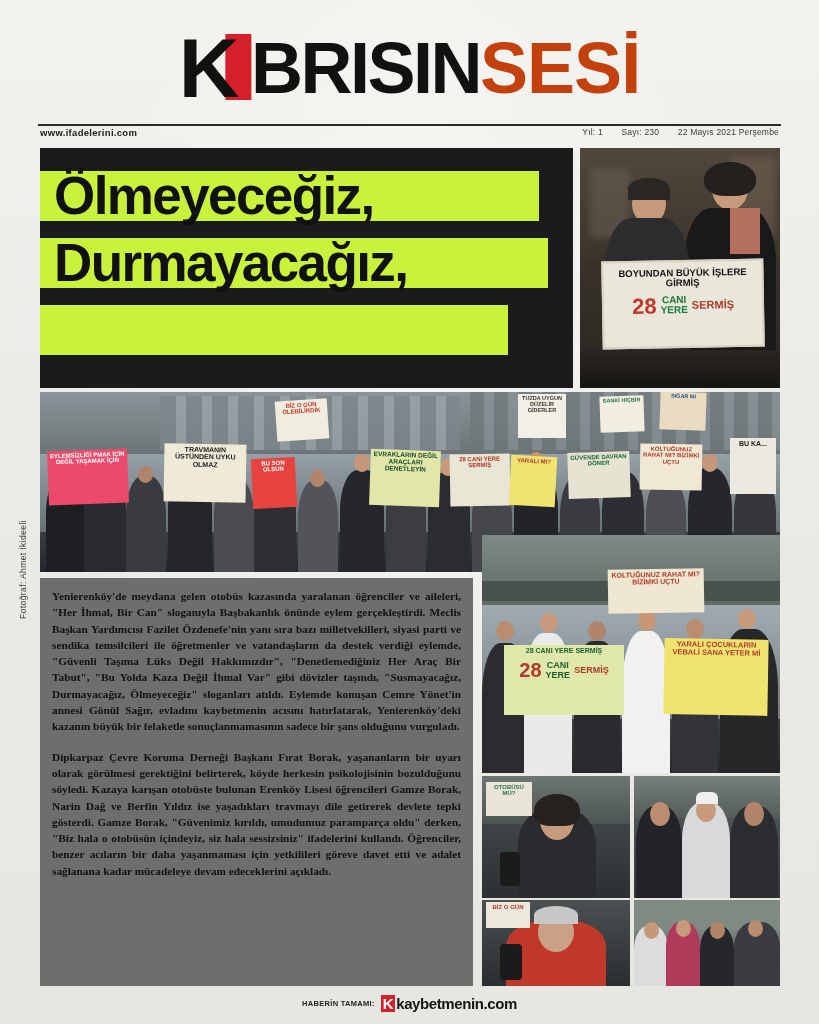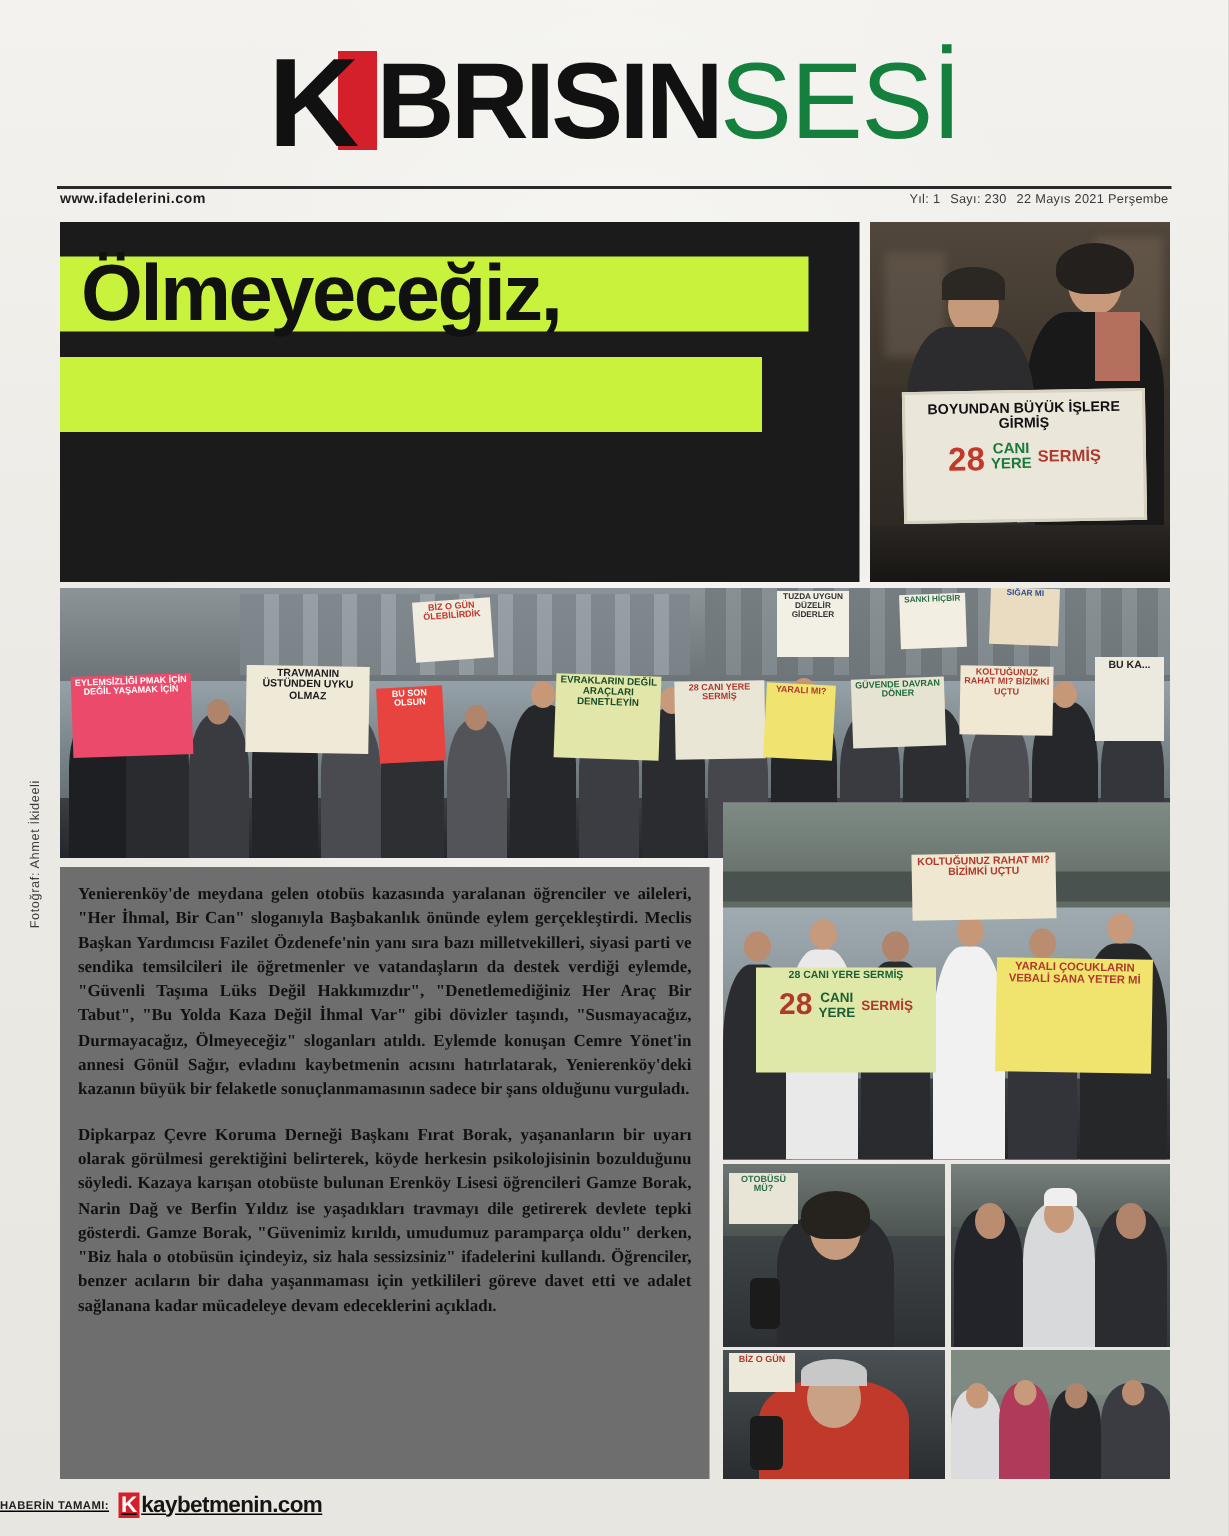--- a/index.html
+++ b/index.html
@@ -66,23 +66,23 @@
   .logo-word1 {
     font-size: 72px;
     font-weight: bold;
     letter-spacing: -2.5px;
     color: #111;
     line-height: 1;
     margin-left: -2px;
   }
   .logo-word2 {
     font-size: 72px;
-    font-weight: 400;
+    font-weight: 700;
     letter-spacing: -1px;
-    color: #15803d;
+    color: #c2410c;
     line-height: 1;
   }
   .masthead-rule {
     position: absolute;
     left: 38px; right: 38px;
     top: 124px;
     height: 2px;
     background: #2a2a2a;
   }
   .site-url {
@@ -95,21 +95,21 @@
     letter-spacing: 0.3px;
   }
   .issue-line {
     position: absolute;
     right: 40px;
     top: 127px;
     font-size: 8.5px;
     color: #3a3a3a;
     letter-spacing: 0.2px;
   }
-  .issue-line span { margin-left: 4px; }
+  .issue-line span { margin-left: 16px; }
 
   
   .hero {
     position: absolute;
     left: 40px;
     top: 148px;
     width: 533px;
     height: 240px;
     background: #1b1b1b;
   }
@@ -181,23 +181,22 @@
     text-align: justify;
     font-family: "Liberation Serif", serif;
   }
   .footer {
     position: absolute;
     left: 0; right: 0;
     bottom: 8px;
     height: 26px;
     display: flex;
     align-items: center;
-    justify-content: flex-start;
+    justify-content: center;
     gap: 6px;
-    text-decoration: underline;
   }
   .footer-label {
     font-size: 7.5px;
     font-weight: bold;
     color: #222;
     letter-spacing: 0.3px;
   }
   .footer-logo {
     display: flex;
     align-items: center;
@@ -255,20 +254,24 @@
       <span>Sayı: 230</span>
       <span>22 Mayıs 2021 Perşembe</span>
     </div>
   </div>
 
   <div class="hero">
     <div class="hero-inner">
       <div class="hl-row r1">
         <div class="hl-hi"></div>
         <div class="hl-text">Ölmeyeceğiz,</div>
+      </div>
+      <div class="hl-row r2">
+        <div class="hl-hi"></div>
+        <div class="hl-text">Durmayacağız,</div>
       </div>
       <div class="hl-row r3">
         <div class="hl-hi"></div>
       </div>
     </div>
   </div>
 
   <div class="ph" style="left:580px; top:148px; width:200px; height:240px;">
     <div class="sky" style="background:linear-gradient(180deg,#2e2a26 0%,#3a332c 45%,#2a2521 100%);"></div>
 

